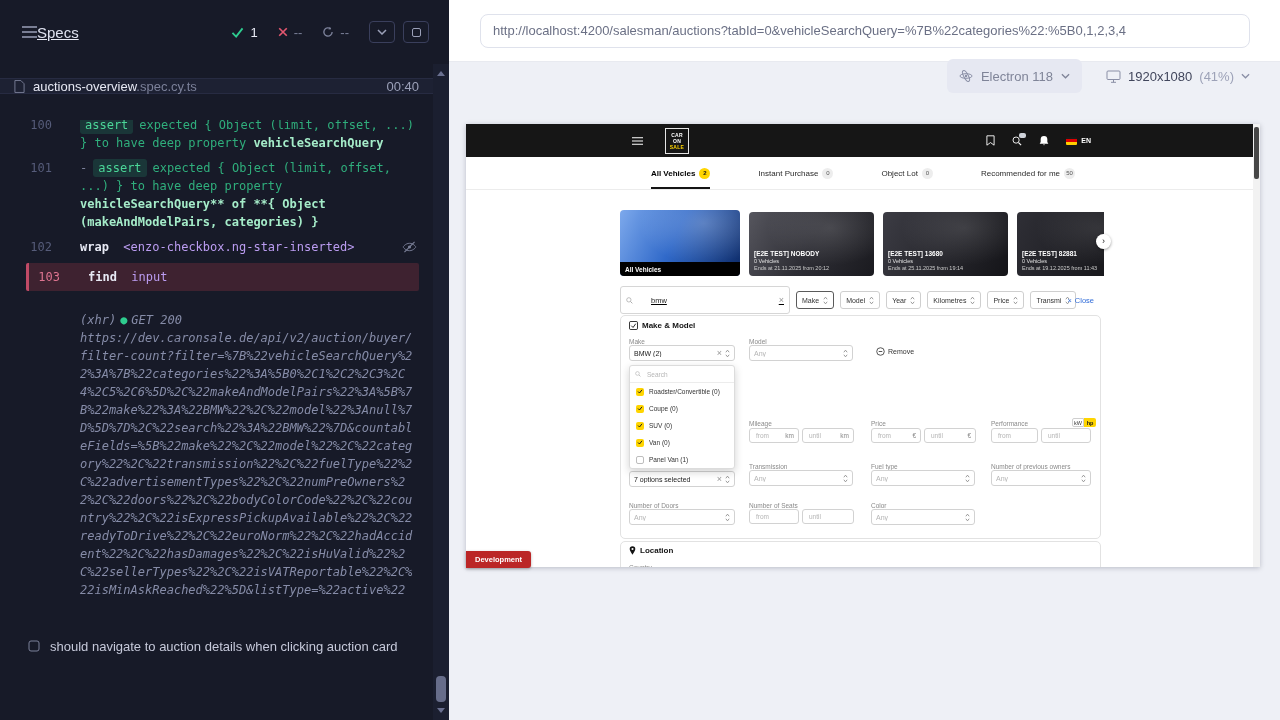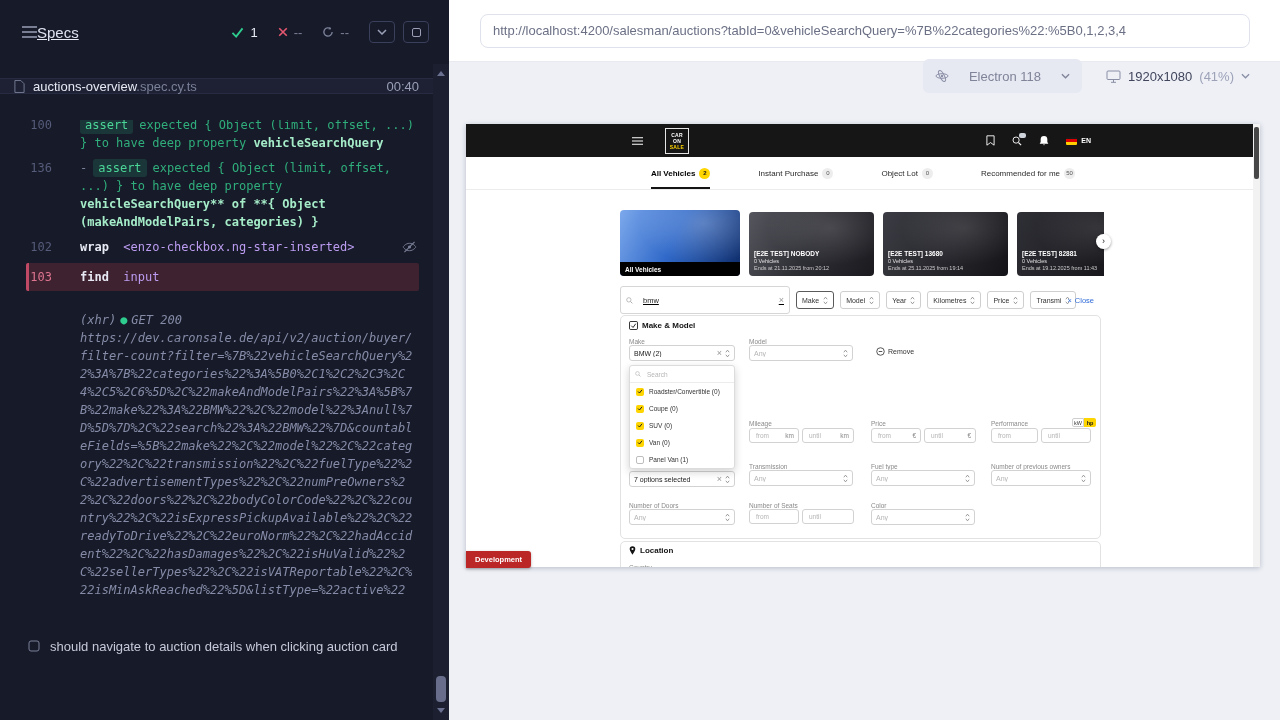--- a/index.html
+++ b/index.html
@@ -27,41 +27,41 @@
   .entry .num{flex:0 0 52px;text-align:right;color:#565c7a;}
   .entry .content{flex:1;margin-left:28px;margin-right:16px;}
   .chip{display:inline-block;background:rgba(46,204,143,.16);color:#4bd698;border-radius:3px;padding:0 5px;margin-right:6px;}
   .amsg{color:#2fae7c;}
   .amsg b{color:#a5ecc9;font-weight:bold;}
   .cmd{color:#e7e9f4;font-weight:bold;}
   .target{color:#bb9cf1;}
   .dash{color:#7b8099;margin-right:6px;}
   .row-flex{display:flex;align-items:center;}
   .row-flex .eye{margin-left:auto;color:#7b8099;}
-  .entry-hl{background:#3e2230;border-left:3px solid #c04a66;border-radius:2px;margin:2px 14px 7px 26px;padding:5px 0;}
+  .entry-hl{background:#3e2230;border-left:3px solid #c04a66;border-radius:2px;margin:2px 14px 7px 26px;padding:5px 8px;}
   .entry-hl .num{flex:0 0 23px;color:#de7490;}
   .xhr{margin:20px 18px 0 80px;color:#868ca8;font-style:italic;}
   .xhr .url{word-break:break-all;}
   .dot{color:#2ecc8f;font-style:normal;margin:0 4px;}
 
   .next-test{position:absolute;top:638px;left:28px;width:384px;display:flex;gap:10px;font-size:13px;line-height:18px;color:#c6c9da;}
   .next-test svg{flex:0 0 auto;margin-top:2px;}
 
   .rep-scroll{position:absolute;top:64px;right:0;width:16px;height:656px;background:#1b1f30;}
   .tri{position:absolute;left:4px;width:0;height:0;border-left:4px solid transparent;border-right:4px solid transparent;}
   .tri-up{top:7px;border-bottom:5px solid #6a7090;}
   .tri-down{bottom:7px;border-top:5px solid #6a7090;}
   .thumb{position:absolute;left:3px;top:612px;width:10px;height:26px;background:#676d8a;border-radius:4px;}
 
   
   .main{position:absolute;left:449px;top:0;width:831px;height:720px;background:#eef0f6;}
   .top-band{position:absolute;top:0;left:0;width:831px;height:62px;background:#fff;border-bottom:1px solid #e8eaf0;}
   .url-bar{position:absolute;left:31px;top:14px;width:770px;height:34px;background:#fff;border:1px solid #dfe2ec;border-radius:8px;line-height:32px;padding:0 12px;font-size:13px;color:#6b7085;white-space:nowrap;overflow:hidden;}
   .controls{position:absolute;top:59px;left:0;width:801px;height:34px;display:flex;justify-content:flex-end;align-items:center;gap:24px;}
-  .browser-pill{height:34px;background:#e6e8f2;border-radius:6px;display:flex;align-items:center;gap:20px;padding:0 12px;font-size:13px;color:#7f8498;}
+  .browser-pill{height:34px;background:#e6e8f2;border-radius:6px;display:flex;align-items:center;gap:8px;padding:0 12px;font-size:13px;color:#7f8498;}
   .res-group{display:flex;align-items:center;gap:7px;font-size:13px;color:#8a8fa6;}
   .res-text{color:#41465c;}
   .res-scale{color:#9da2b8;}
 
   
   .aut{position:absolute;left:17px;top:124px;width:794px;height:443px;background:#fff;box-shadow:0 1px 5px rgba(30,35,60,.25);overflow:hidden;}
   .aut-header{height:33px;background:#161616;display:flex;align-items:center;padding:0 169px 0 166px;}
   .logo{margin-left:22px;width:24px;height:26px;border:1px solid #e5e5e5;display:flex;flex-direction:column;align-items:center;justify-content:center;line-height:6px;font-size:5px;font-weight:bold;letter-spacing:.3px;color:#fff;background:#161616;}
   .logo .l3{color:#ffd500;}
   .hdr-icons{margin-left:auto;display:flex;align-items:center;gap:17px;}
@@ -88,21 +88,21 @@
   .c2{background:radial-gradient(ellipse at 65% 25%,rgba(255,255,255,.14),transparent 55%),linear-gradient(120deg,#56565e 0%,#2e2e35 50%,#1a1a1f 100%);}
   .c3{background:radial-gradient(ellipse at 65% 25%,rgba(255,255,255,.12),transparent 55%),linear-gradient(120deg,#3c3c44 0%,#26262c 55%,#141418 100%);}
   .c4{background:radial-gradient(ellipse at 65% 25%,rgba(255,255,255,.10),transparent 55%),linear-gradient(120deg,#2f2f36 0%,#1d1d22 60%,#101013 100%);}
   .card .txt{position:absolute;left:5px;bottom:4px;}
   .ct{font-size:6.5px;font-weight:bold;color:#fff;line-height:8px;}
   .cv{font-size:5.5px;color:#e3e3e3;line-height:7px;}
   .ce{font-size:5.5px;color:#cdcdcd;line-height:7px;}
   .next-btn{position:absolute;left:630px;top:44px;width:15px;height:15px;border-radius:50%;background:#fff;box-shadow:0 1px 3px rgba(0,0,0,.4);display:flex;align-items:center;justify-content:center;font-size:9px;color:#222;line-height:1;}
 
   .search-row{position:relative;height:30px;display:flex;align-items:center;gap:6px;padding-left:154px;background:#fff;}
-  .search-box{width:170px;height:28px;border:1px solid #d6d6d6;border-radius:3px;background:#fff;display:flex;align-items:center;gap:8px;padding:0 5px;text-decoration:underline;}
+  .search-box{width:170px;height:28px;border:1px solid #d6d6d6;border-radius:3px;background:#fff;display:flex;align-items:center;gap:16px;padding:0 5px;text-decoration:underline;}
   .search-box input{border:0;outline:0;flex:1;min-width:0;font-size:7.5px;color:#222;background:transparent;font-family:inherit;}
   .xg{color:#999;font-size:9px;line-height:1;}
   .fpill{height:18px;border:1px solid #cfcfcf;border-radius:3px;background:#fff;display:flex;align-items:center;gap:4px;padding:0 5px;font-size:7px;color:#333;white-space:nowrap;}
   .fpill.active{border-color:#5a5a5a;}
   .close-link{position:absolute;right:166px;top:50%;transform:translateY(-50%);display:flex;align-items:center;gap:3px;color:#2f6bd8;font-size:7.5px;}
 
   .panel{position:absolute;left:154px;top:191px;width:481px;height:224px;background:#fff;border:1px solid #e2e2e2;border-radius:5px;}
   .panel2{position:absolute;left:154px;top:417px;width:481px;height:60px;background:#fff;border:1px solid #e2e2e2;border-radius:5px;}
   .phead{position:absolute;left:8px;top:5px;display:flex;align-items:center;gap:4px;font-size:8px;font-weight:bold;color:#141414;}
   .flabel{position:absolute;font-size:6.5px;color:#8a8a8a;white-space:nowrap;}
@@ -198,21 +198,21 @@
     <span><span class="spec-name">auctions-overview</span><span class="spec-ext">.spec.cy.ts</span></span>
     <span class="spec-time">00:40</span>
   </div>
 
   <div class="log">
     <div class="entry" style="margin-top:-4px;">
       <span class="num">100</span>
       <span class="content"><span class="chip">assert</span><span class="amsg"><span>expected { Object (limit, offset, ...) } to have deep property </span><b>vehicleSearchQuery</b></span></span>
     </div>
     <div class="entry">
-      <span class="num">136</span>
+      <span class="num">101</span>
       <span class="content"><span class="dash">-</span><span class="chip">assert</span><span class="amsg"><span>expected { Object (limit, offset, ...) } to have deep property </span><b>vehicleSearchQuery** of **{ Object (makeAndModelPairs, categories) }</b></span></span>
     </div>
     <div class="entry">
       <span class="num">102</span>
       <span class="content row-flex">
         <span><span class="cmd">wrap</span>&nbsp;&nbsp;<span class="target">&lt;enzo-checkbox.ng-star-inserted&gt;</span></span>
         <span class="eye">
           <svg width="15" height="12" viewBox="0 0 16 13">
               <path d="M1 6.5s2.6-4 7-4 7 4 7 4-2.6 4-7 4-7-4-7-4z" stroke="currentColor" fill="none"></path>
               <circle cx="8" cy="6.5" r="1.7" fill="currentColor"></circle>

